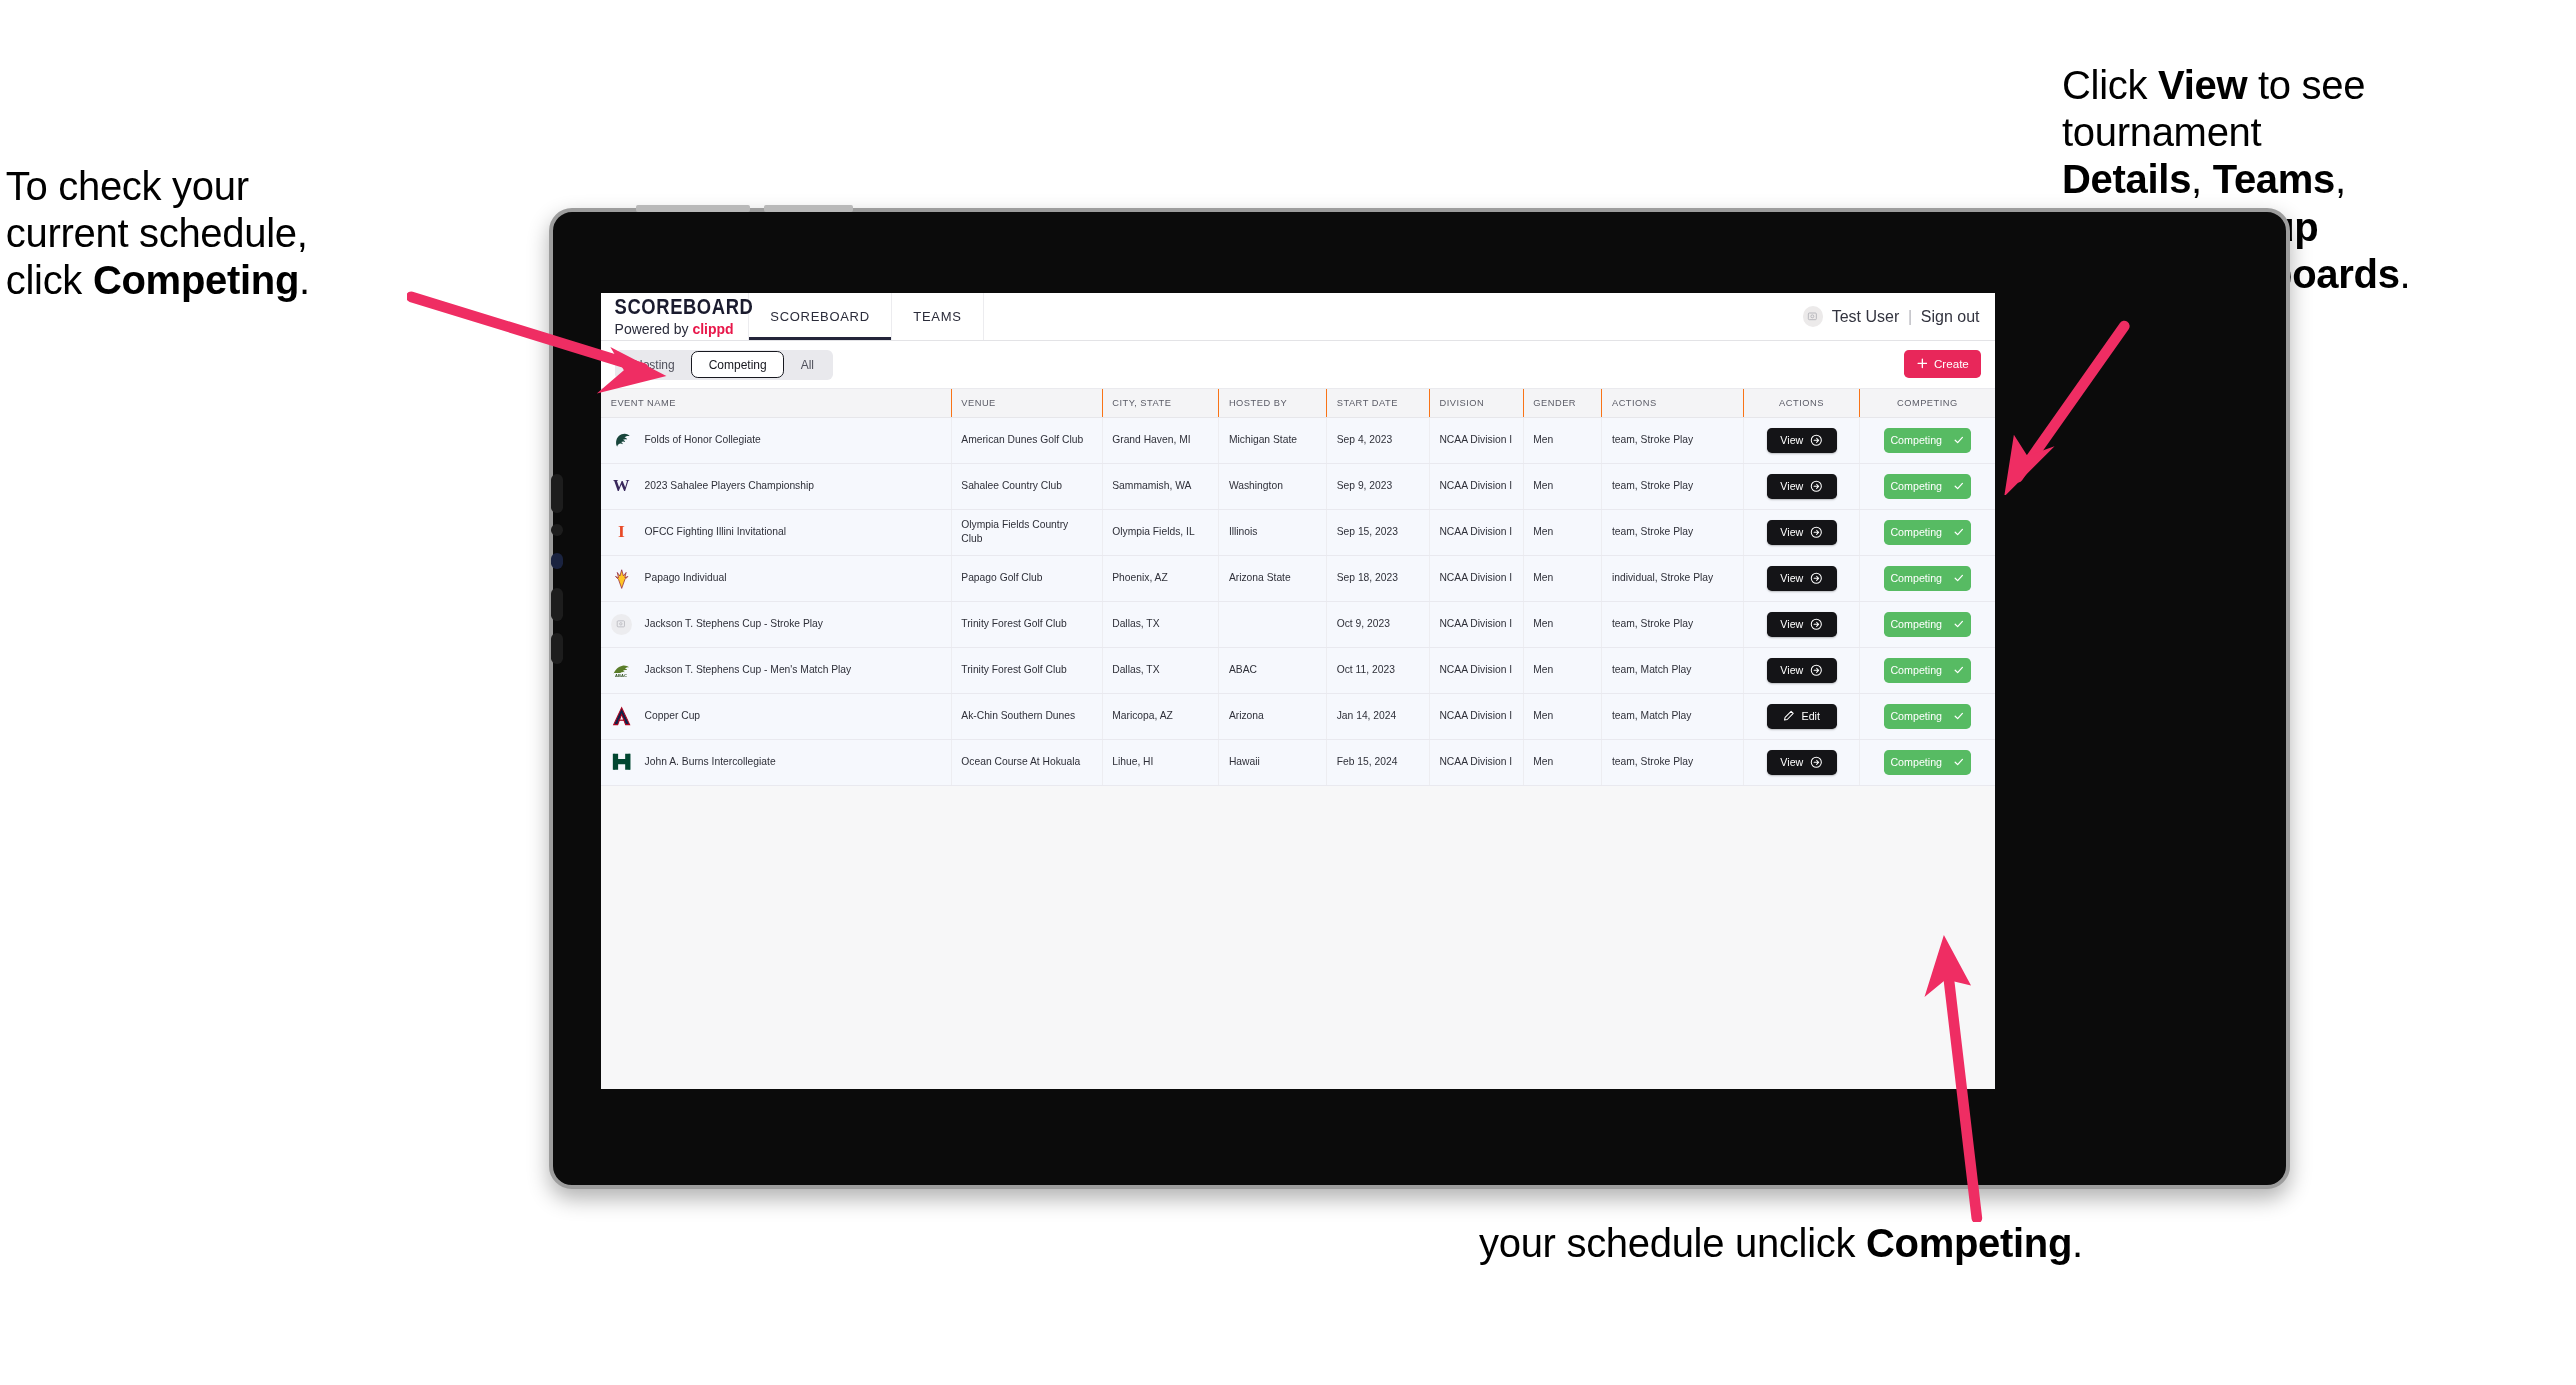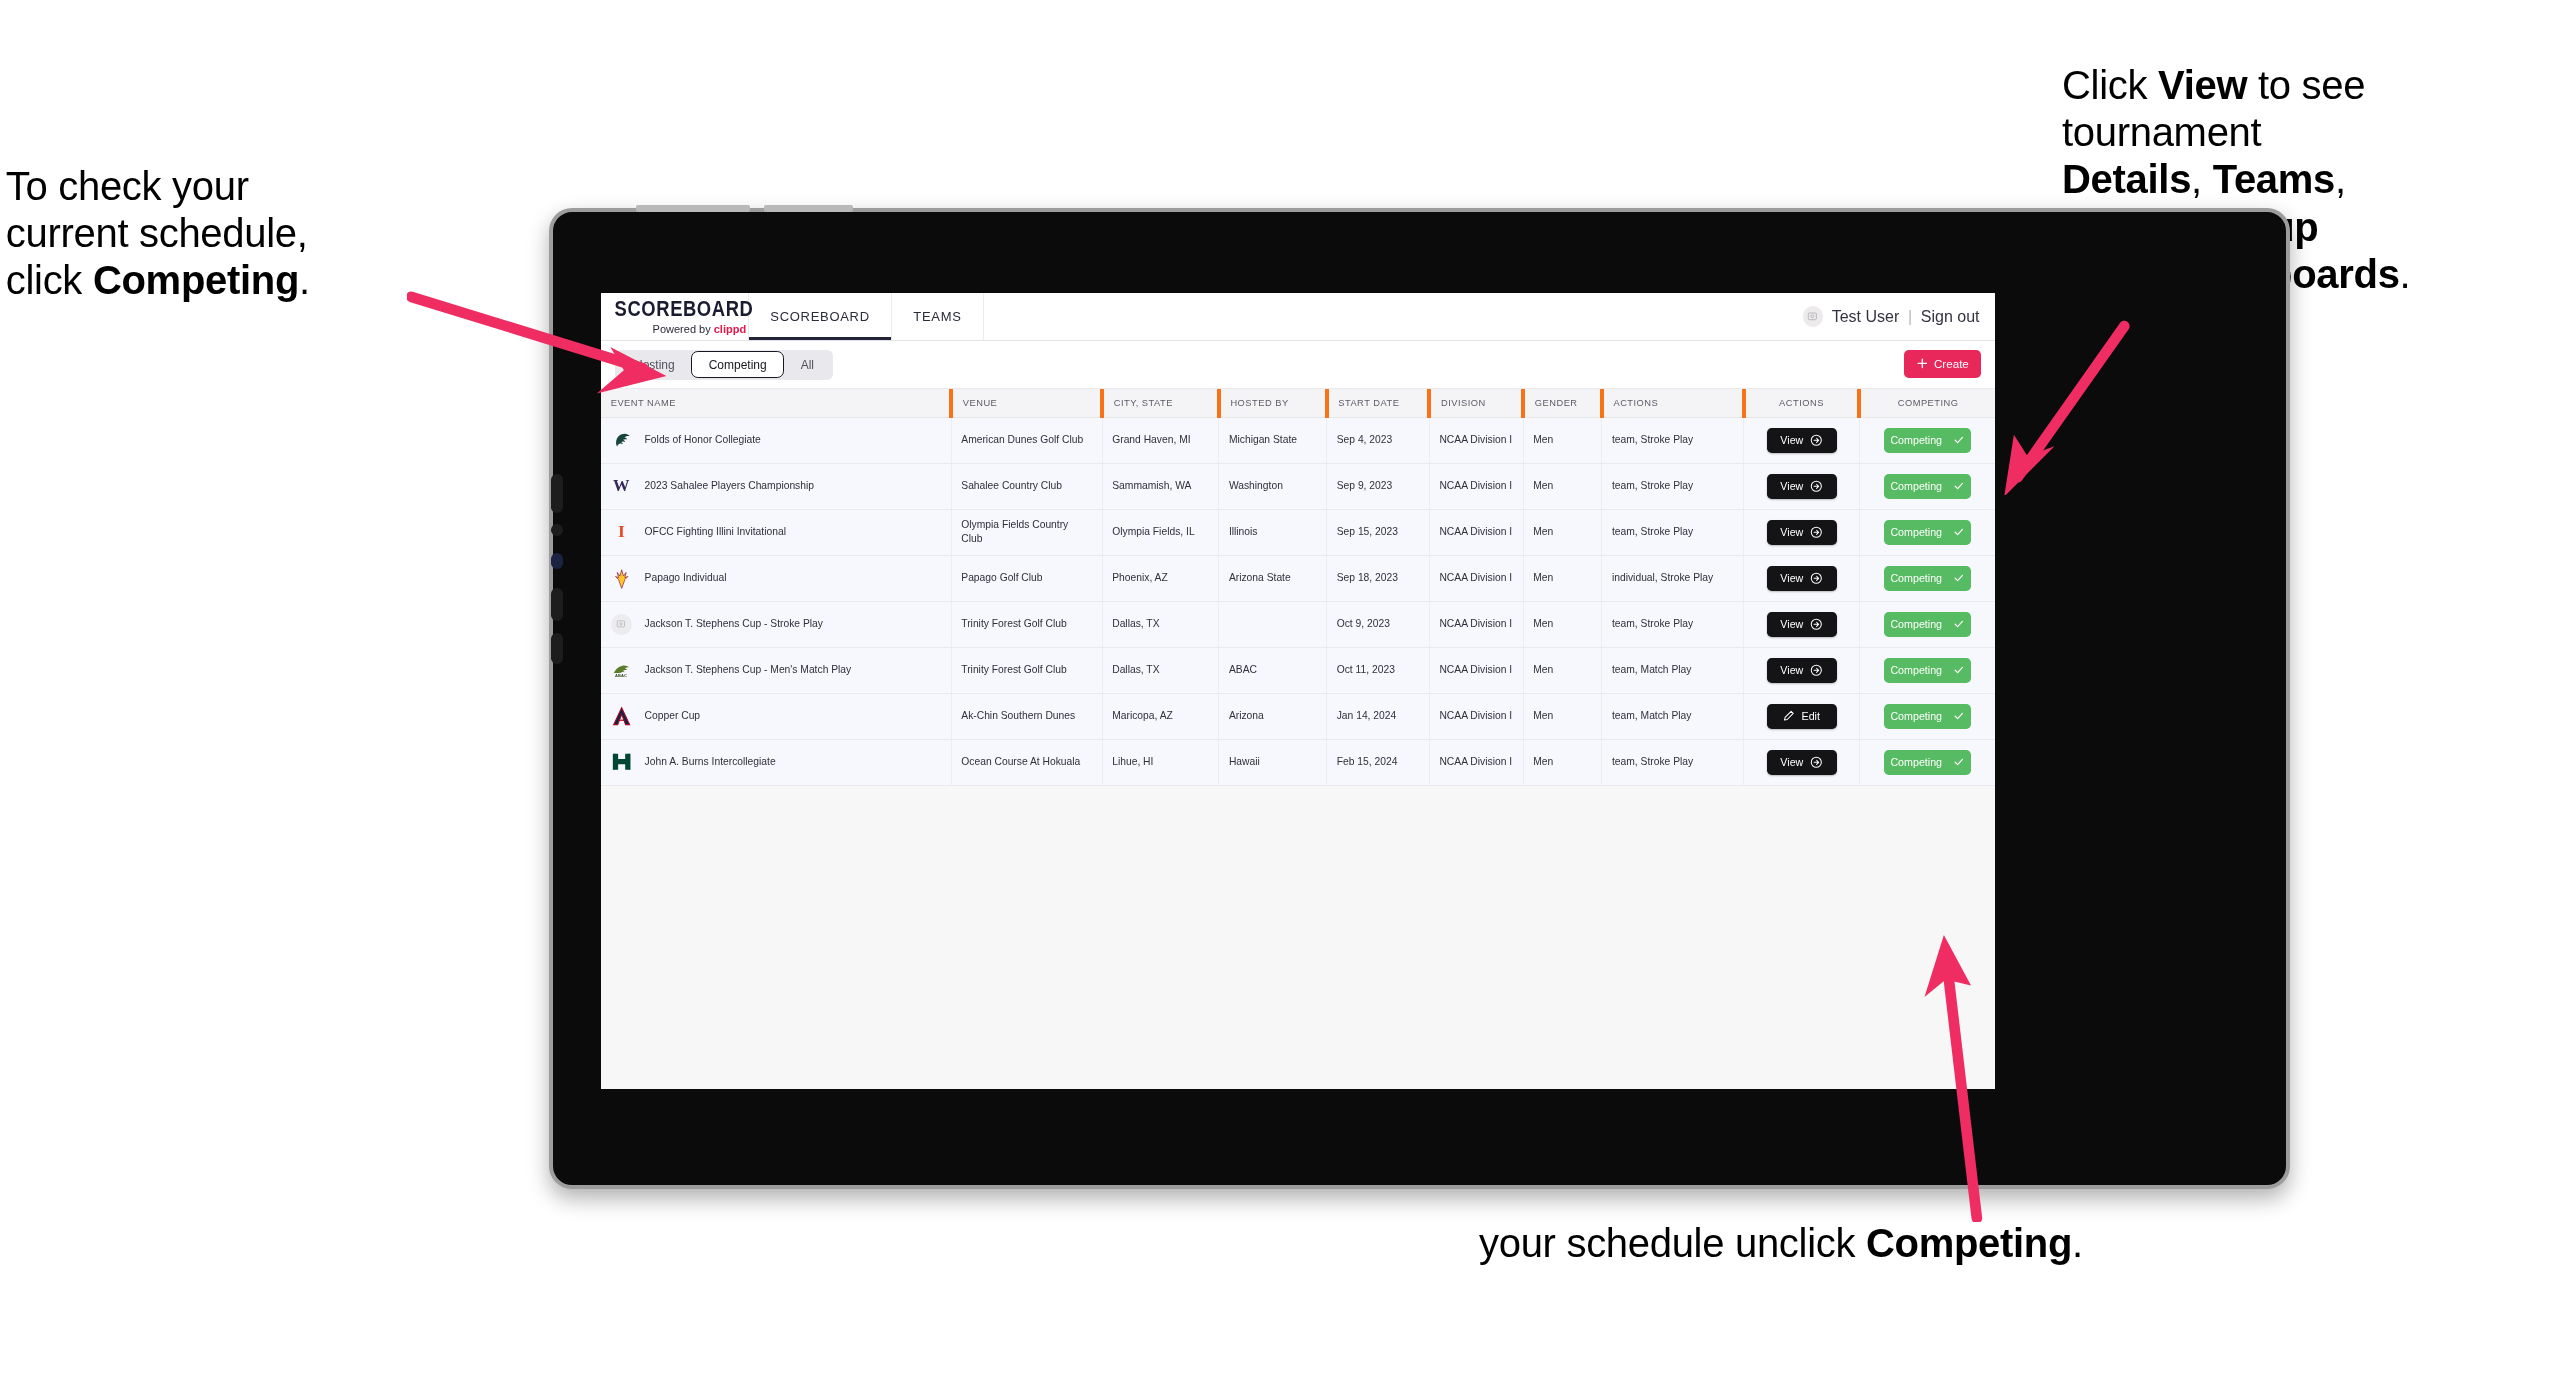--- a/index.html
+++ b/index.html
@@ -77,21 +77,21 @@
     width: 148px; padding-left: 13.6px;
     display: flex; flex-direction: column; justify-content: center;
     border-right: 1px solid #ececef;
   }
   #brand-title {
     font-size: 18.4px; font-weight: 800; letter-spacing: 0.6px;
     color: #1a1b2e; line-height: 1;
     font-family: "Liberation Sans", sans-serif;
     transform: scaleY(1.18); transform-origin: left top;
   }
-  #brand-sub { font-size: 11px; color: #2a2b3a; margin-top: 6.8px; margin-left: 38px; }
+  #brand-sub { font-size: 14px; color: #2a2b3a; margin-top: 6.8px; }
   #brand-sub .pink { color: #e8174a; font-weight: 700; }
 
   .navtab {
     display: flex; align-items: center; padding: 0 21.3px;
     font-size: 13px; color: #2b2c3a; letter-spacing: 0.7px;
     border-right: 1px solid #ececef;
     position: relative; cursor: pointer;
   }
   .navtab.active::after {
     content: ""; position: absolute; left: 0; right: 0; bottom: 0;
@@ -144,21 +144,21 @@
 
   
   #table-wrap { background: #fff; }
   table { width: 100%; border-collapse: collapse; table-layout: fixed; }
   thead th {
     background: #f4f4f6;
     font-size: 9.3px; font-weight: 400; color: #5a5b66;
     letter-spacing: 0.5px;
     text-align: left; padding: 8.7px 9.7px;
     border-bottom: 1px solid #e6e6ea;
-    border-right: 4px solid #f97316;
+    border-right: 1px solid #f97316;
     height: 28px;
   }
   thead th:last-child { border-right: none; }
   tbody td {
     font-size: 10.3px; color: #2f3039;
     padding: 8.7px 9.7px; vertical-align: middle;
     border-bottom: 1px solid #e9e9ef;
     border-right: 1px solid #ededf1;
     line-height: 1.35;
     height: 46px;

